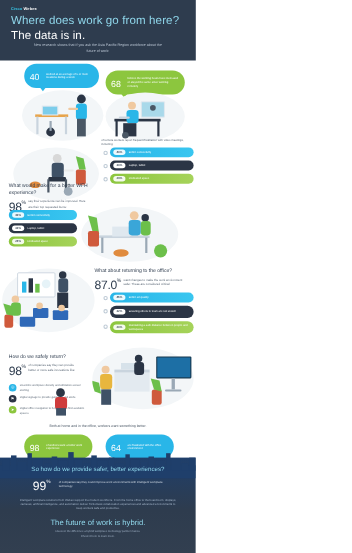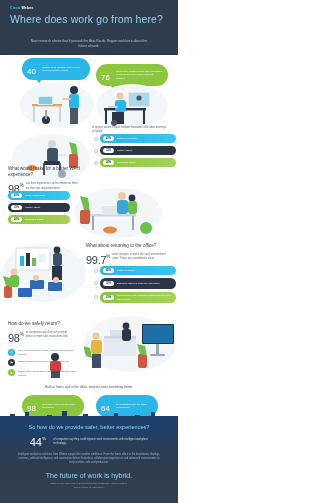--- a/index.html
+++ b/index.html
@@ -109,33 +109,34 @@
 <body>
 
 <div class="page">
 
   <div class="header">
     <div class="logo">
       <span class="cisco">Cisco</span>
       <span class="webex">Webex</span>
     </div>
     <div class="hl1">Where does work go from here?</div>
+    <div class="hl2">The data is in.</div>
   </div>
   <div class="subhead">New research shows that if you ask the Asia Pacific Region workforce about the future of work:</div>
 
   <div class="bubble b-cyan" style="left:22px; top:58px; width:68px;">
     <span>
       <span class="bnum">40</span><span class="bsym">%</span>
     </span>
     <span class="btxt">worked at an average of 5 or more locations during a week</span>
   </div>
 
   <div class="bubble b-green" style="left:96px; top:64px; width:72px;">
     <span>
-      <span class="bnum">76</span><span class="bsym">%</span>
+      <span class="bnum">68</span><span class="bsym">%</span>
     </span>
     <span class="btxt">believe the working hours have increased or stayed the same since working remotely</span>
   </div>
 
   <div class="blob" style="left:20px; top:82px; width:74px; height:46px;"></div>
   <svg class="sh" style="left:22px; top:80px;" width="74" height="50">
     <rect x="10" y="24" width="30" height="2.4" fill="#e8a44b"></rect>
     <rect x="11" y="26" width="2" height="16" fill="#c9d4de"></rect>
     <rect x="37" y="26" width="2" height="16" fill="#c9d4de"></rect>
     <rect x="16" y="16" width="15" height="9" fill="#dfe8ef"></rect>
@@ -235,21 +236,21 @@
     <path d="M8 24 L4 10 L12 12 L14 26 Z" fill="#6cbf4a"></path>
     <rect x="4" y="24" width="10" height="14" rx="2" fill="#cf5a3c"></rect>
     <ellipse cx="34" cy="44" rx="7" ry="3.4" fill="#e08b3e"></ellipse>
     <circle cx="70" cy="42" r="6" fill="#6cbf4a"></circle>
   </svg>
 
   <div class="sh" style="left:86px; top:243px; width:88px;">
     <div class="sec-q">What about returning to the office?</div>
     <div style="display:flex; align-items:flex-start; margin-top:1px;">
       <div class="pct">
-        <span class="num">99.7</span><span class="sym">%</span>
+        <span class="num">87.0</span><span class="sym">%</span>
       </div>
       <div class="pct-desc" style="margin-left:2px; padding-top:3px; max-width:54px;">want changes to make the work environment safer. These are considered critical:</div>
     </div>
   </div>
 
   <div class="blob" style="left:2px; top:244px; width:84px; height:58px;"></div>
   <svg class="sh" style="left:2px; top:242px;" width="86" height="62">
     <rect x="14" y="6" width="34" height="22" rx="1" fill="#ffffff" stroke="#c9d4de" stroke-width=".8"></rect>
     <rect x="18" y="14" width="4" height="10" fill="#29b6e8"></rect>
     <rect x="24" y="11" width="4" height="13" fill="#2b3545"></rect>
@@ -380,21 +381,21 @@
         <rect x="156" y="9" width="8" height="10"></rect>
       <rect x="165" y="12" width="6" height="7"></rect>
         <rect x="172" y="7" width="6" height="12"></rect>
     </g>
   </svg>
 
   <div style="position:absolute; left:0; top:424px; width:178px;">
     <div class="f-q">So how do we provide safer, better experiences?</div>
     <div class="f-pct" style="margin-top:2px;">
       <span>
-        <span class="num">44</span><span class="sym">%</span>
+        <span class="num">99</span><span class="sym">%</span>
       </span>
       <span class="f-desc">of companies say they could improve work environments with intelligent workplace technology.</span>
     </div>
     <div class="f-body" style="margin-top:3px;">Intelligent workplace solutions from Webex support the modern workforce. From the home office to the boardroom, displays, cameras, artificial intelligence, and automation deliver frictionless collaboration experiences and advanced environments to keep workers safe and productive.</div>
     <div class="f-final" style="margin-top:7px;">The future of work is hybrid.</div>
     <div class="f-small" style="margin-top:3px;">Discover the difference a hybrid workplace technology partner makes.</div>
     <div class="f-small">Check it here to learn more.</div>
   </div>
 
 </div>

